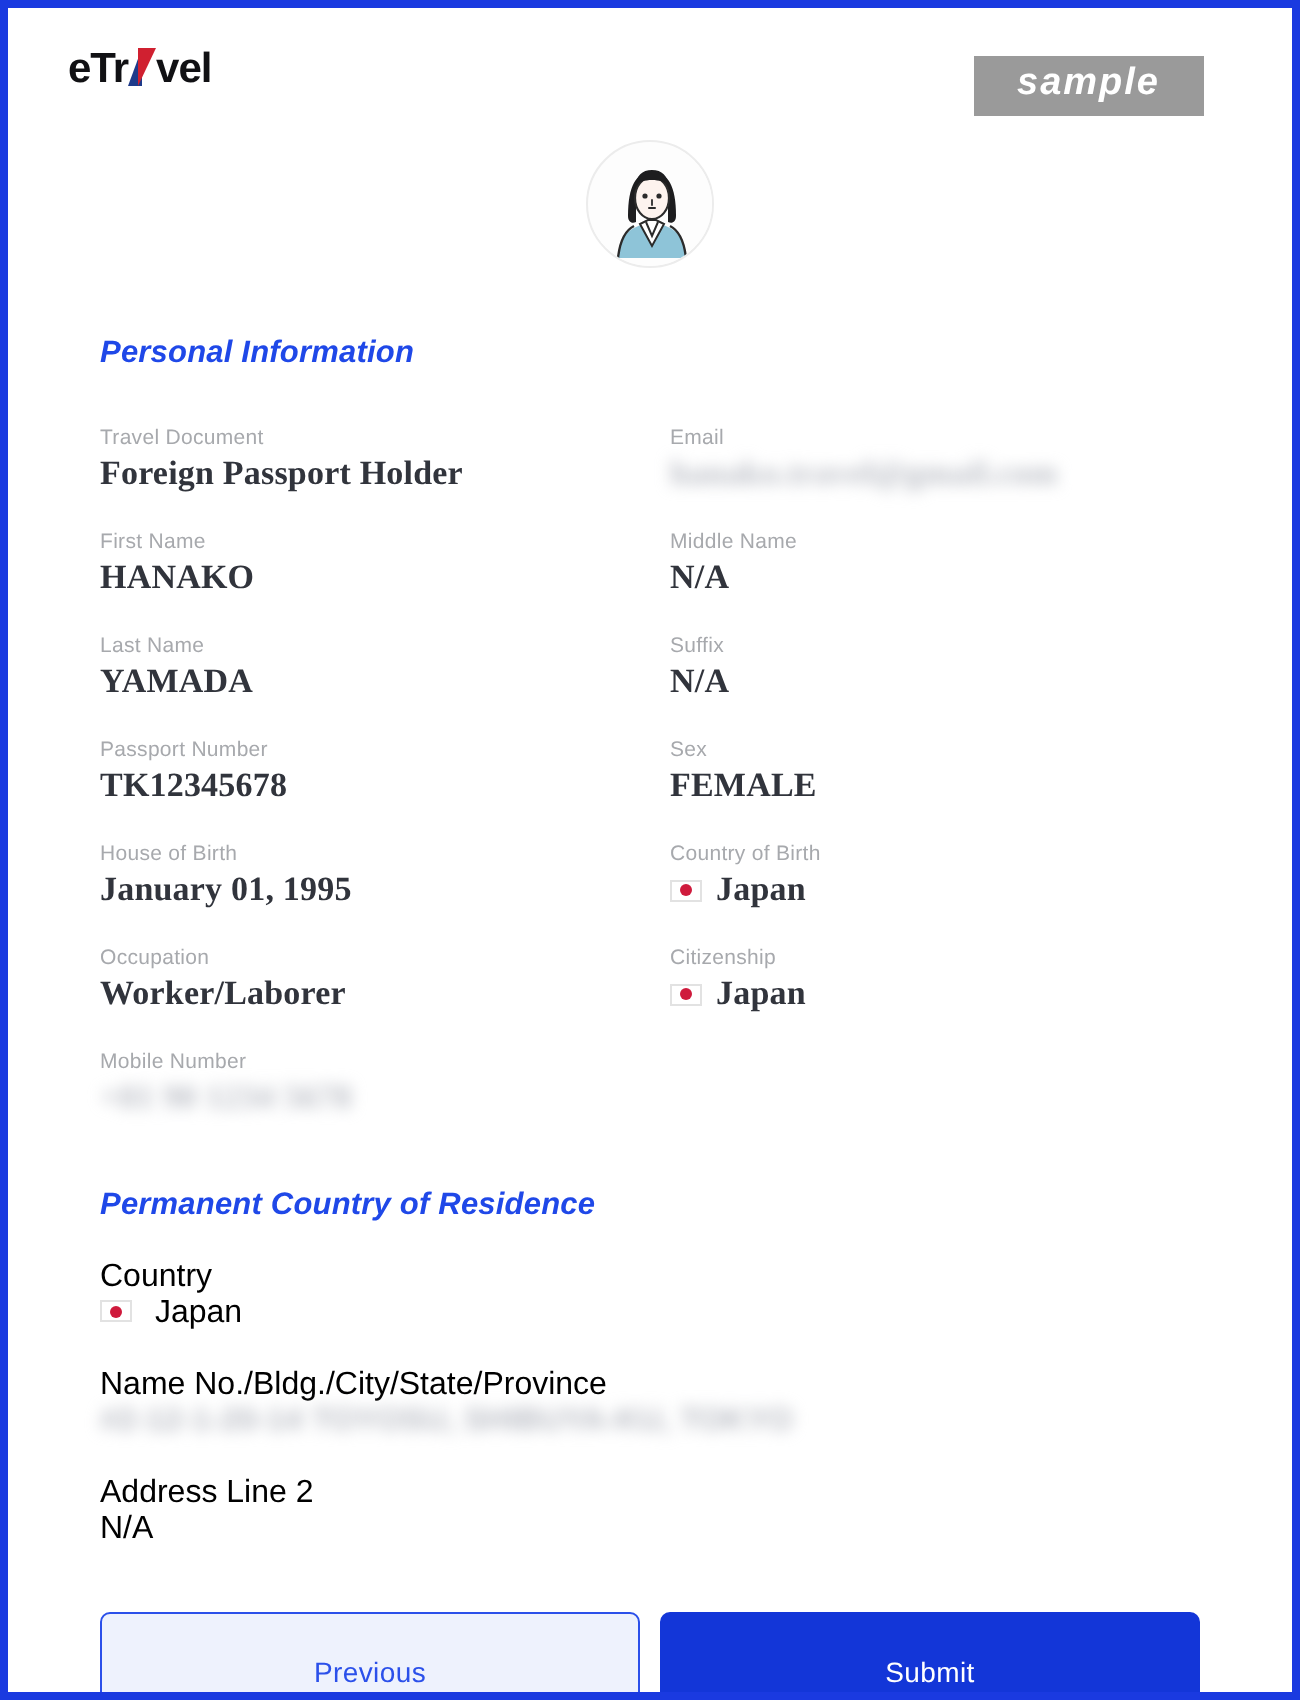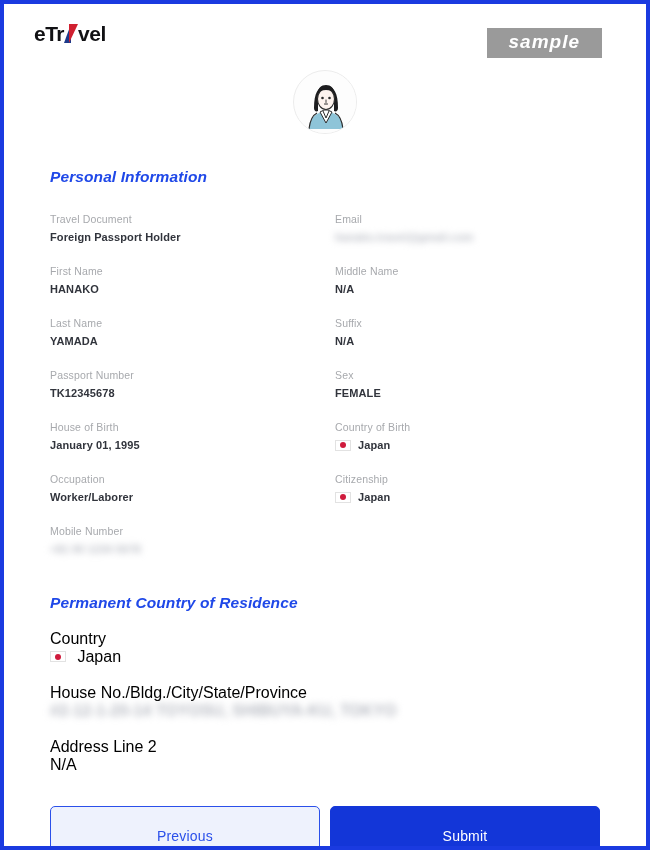--- a/index.html
+++ b/index.html
@@ -101,28 +101,29 @@
     margin-top: 8px;
   }
   .field { margin-top: 18px; }
   .field .label {
     font-size: 10.5px;
     color: #a7a9ad;
     letter-spacing: 0.15px;
     line-height: 15px;
   }
   .field .value {
-    font-size: 11px;
+    font-size: 17px;
     font-weight: bold;
     color: #31343c;
     line-height: 18px;
     letter-spacing: 0.1px;
     margin-top: 1px;
     display: flex;
     align-items: center;
+    font-family: Liberation Serif, serif;
   }
   .value.blurred {
     color: #b9bcc4;
     filter: blur(3.6px);
     font-weight: bold;
     user-select: none;
   }
   .flag-jp {
     display: inline-block;
     width: 16px; height: 11px;
@@ -285,21 +286,21 @@
 
       <div class="single">
         <div class="label">Country</div>
         <div class="value">
           <span class="flag-jp"></span>
           <span>Japan</span>
         </div>
       </div>
 
       <div class="single">
-        <div class="label">House No./Bldg./City/State/Province</div>
+        <div class="label">Name No./Bldg./City/State/Province</div>
         <div class="value blurred">#2-12-1-20-14 TOYOSU, SHIBUYA-KU, TOKYO</div>
       </div>
 
       <div class="single">
         <div class="label">Address Line 2</div>
         <div class="value">N/A</div>
       </div>
 
     </div>
 

